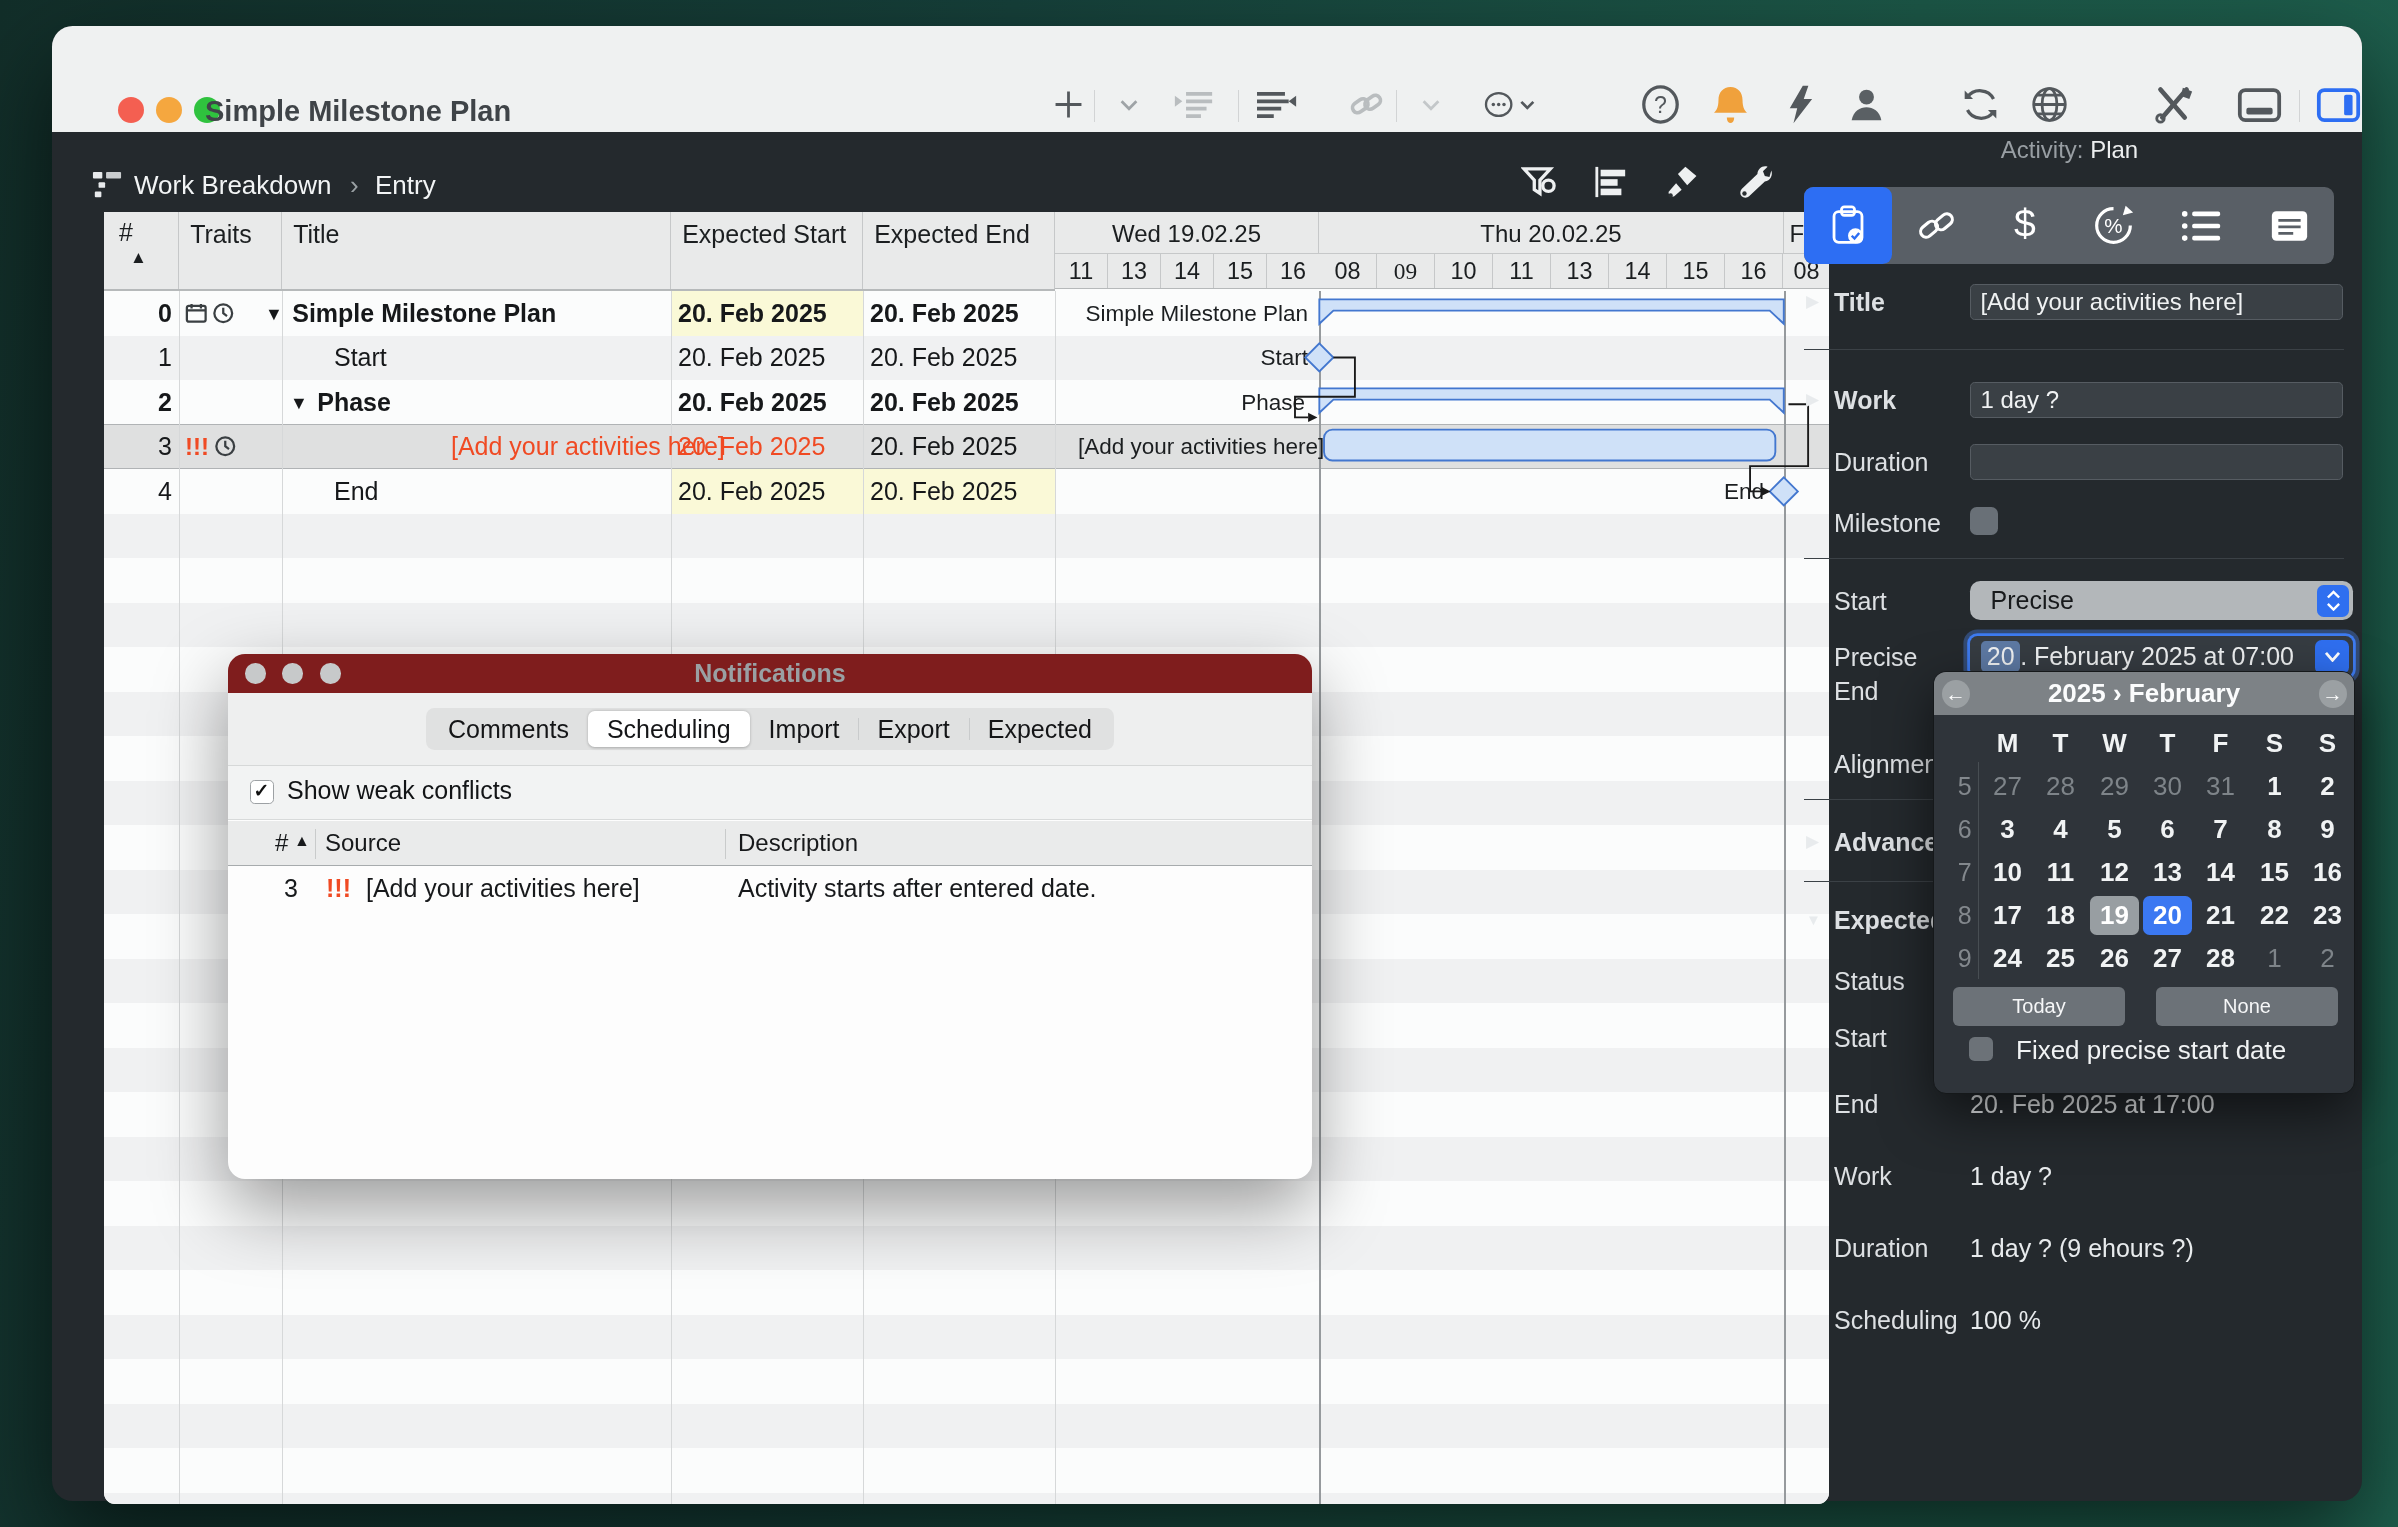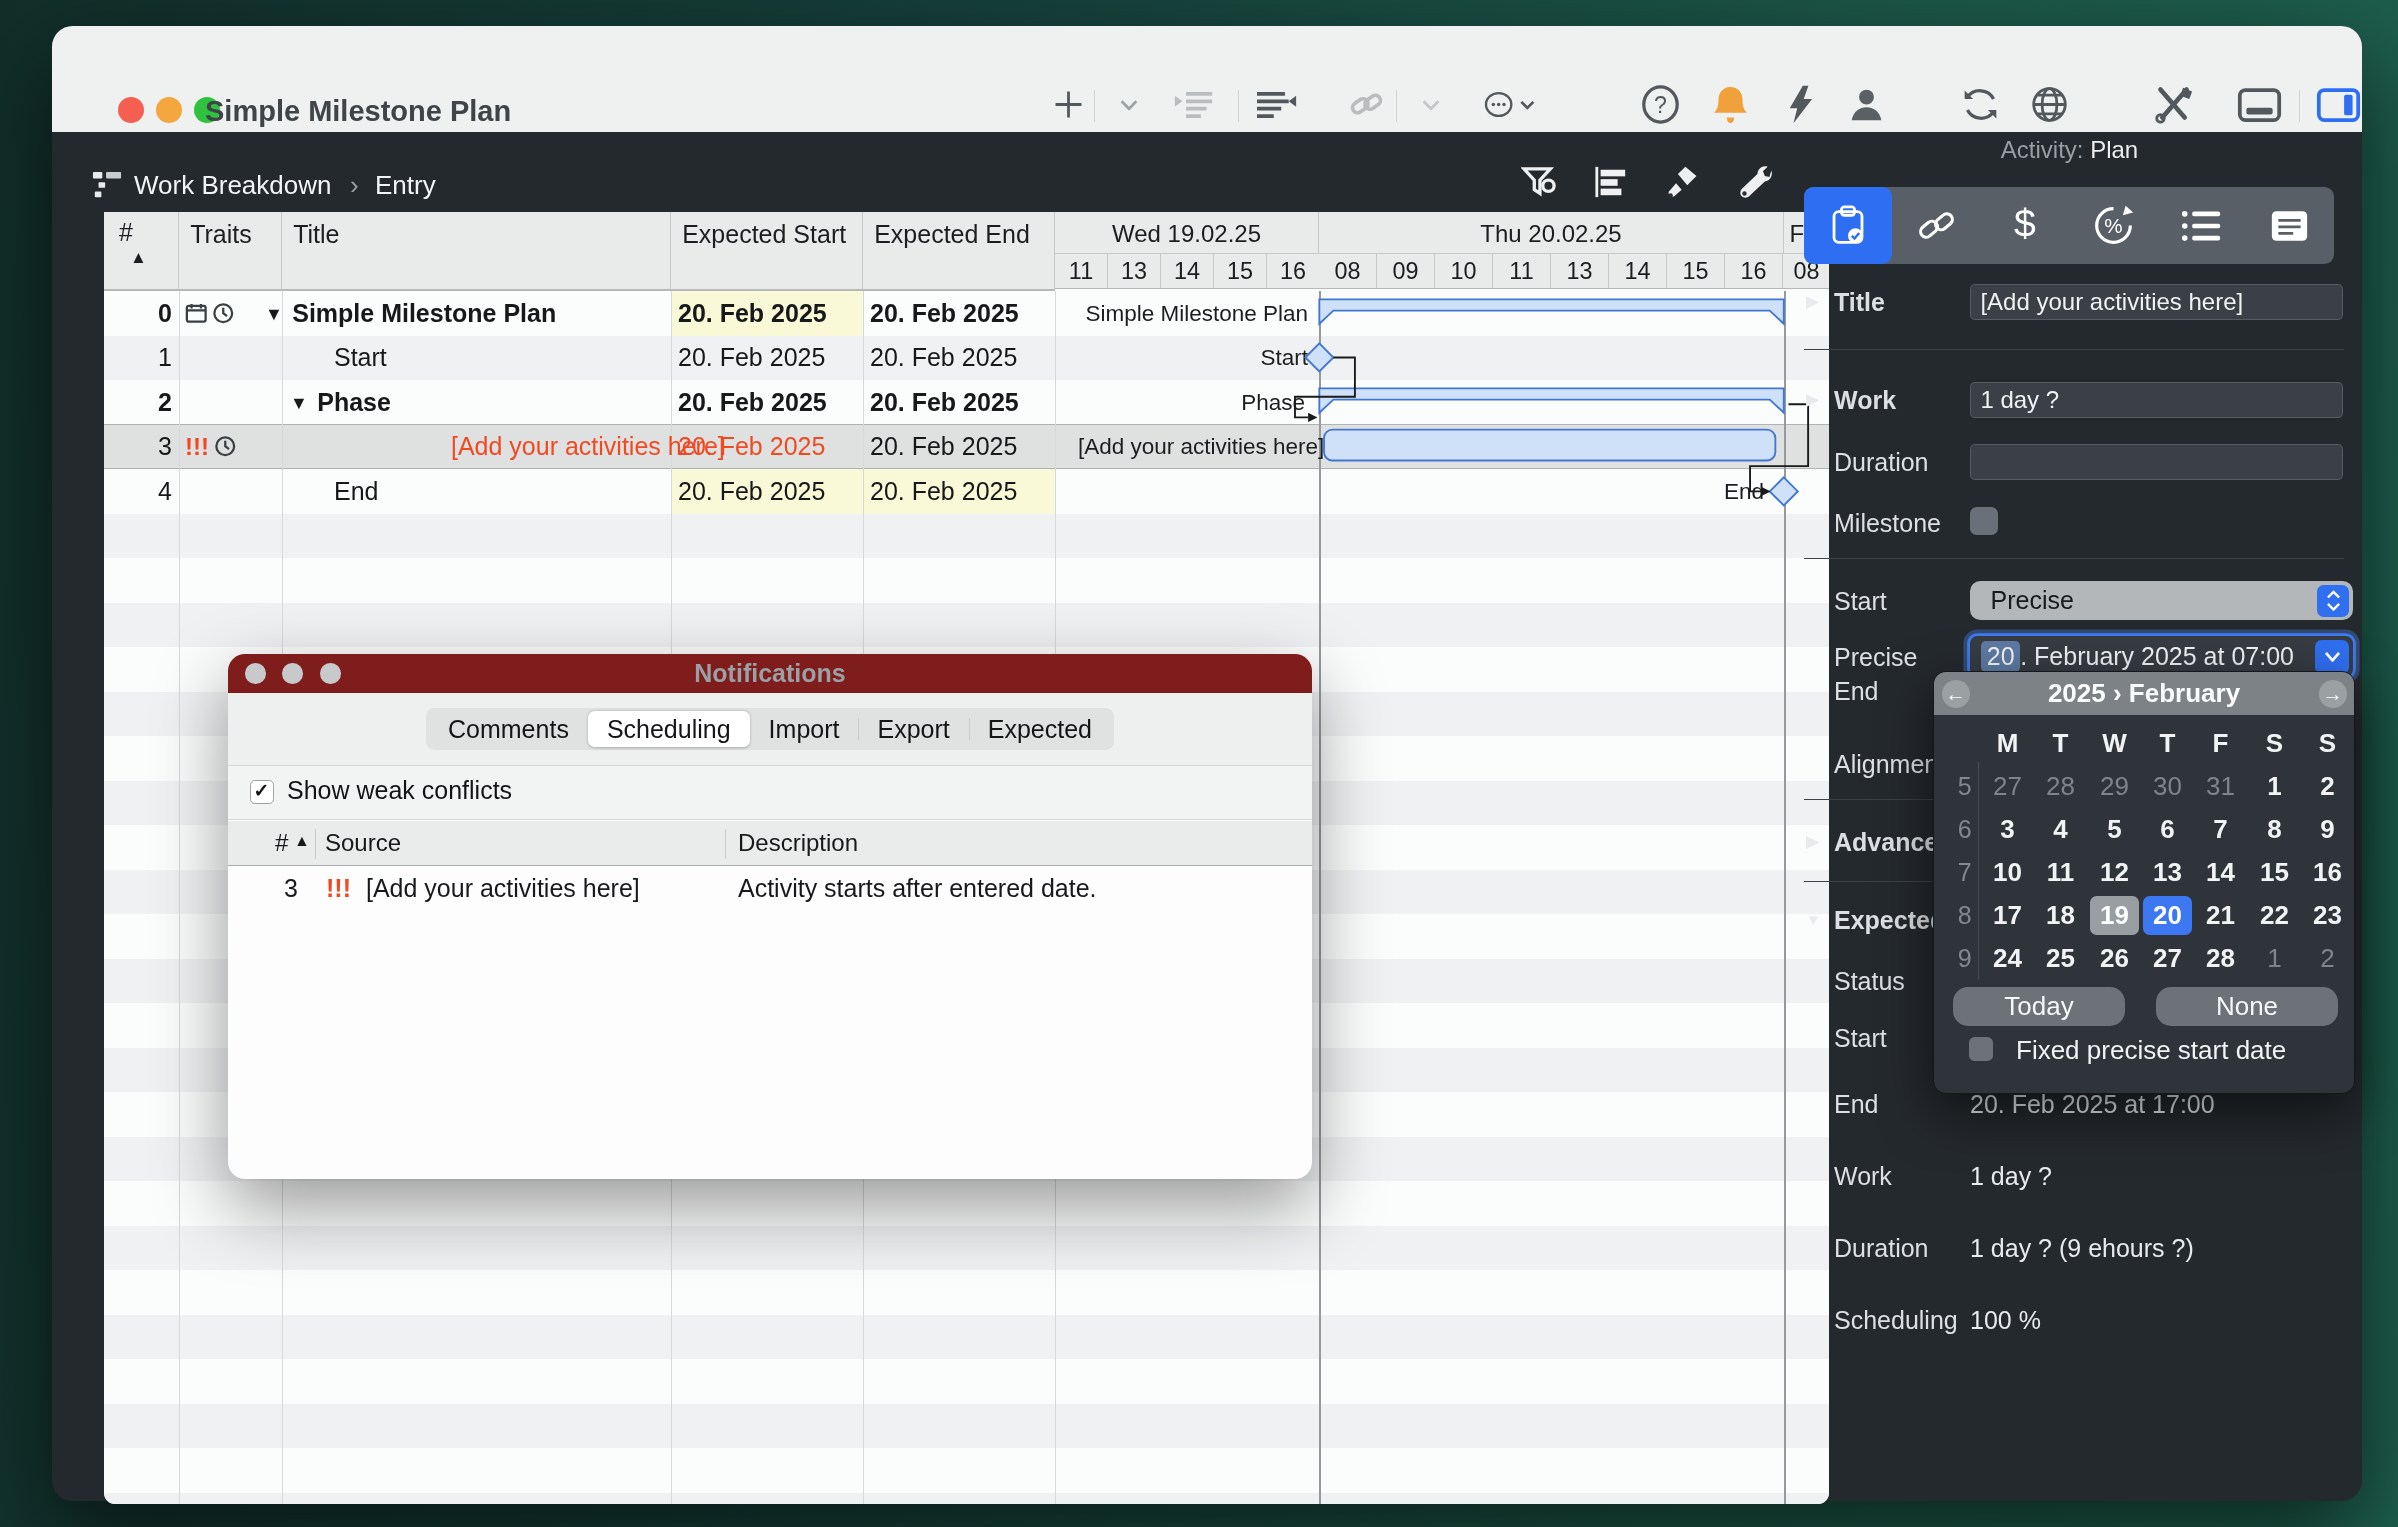--- a/index.html
+++ b/index.html
@@ -108,22 +108,22 @@
   .cal-arr{position:absolute;top:7.5px;width:28px;height:28px;border-radius:50%;background:#9ba0a3;
     color:#fff;text-align:center;line-height:28px;font-size:20.6px;font-weight:700;}
   .cal-dow{position:absolute;top:56px;width:53px;text-align:center;font-size:26px;font-weight:700;color:#f1f3f4;}
   .cal-wn{position:absolute;width:34px;text-align:right;font-size:25px;color:#83888d;height:39px;line-height:39px;}
   .cal-cell{position:absolute;width:49px;height:39px;line-height:39px;text-align:center;
     font-size:26px;font-weight:600;color:#f1f3f4;border-radius:6.6px;}
   .cal-cell.muted{color:#7e8489;font-weight:400;}
   .cal-cell.selgray{background:#989ea2;color:#fff;}
   .cal-cell.selblue{background:#3b78f2;color:#fff;}
   .cal-sep{position:absolute;left:44px;top:90px;width:0.9px;height:217px;background:#484e53;}
-  .cal-btn{position:absolute;top:315px;height:39px;background:#6c7278;border-radius:15px;
-    color:#f6f7f8;text-align:center;line-height:39px;font-size:26px;}
+  .cal-btn{position:absolute;top:315px;height:39px;background:#6c7278;border-radius:6px;
+    color:#f6f7f8;text-align:center;line-height:39px;font-size:20px;}
   .cal-cbx{position:absolute;left:35px;top:365px;width:24px;height:24px;background:#6c7278;border-radius:5.6px;}
   .cal-cbx-lbl{position:absolute;left:82px;top:361px;height:34px;line-height:34px;font-size:26px;color:#f1f3f4;}
 </style>
 </head>
 <body>
 
 <div class="screen">
   <div class="window">
 
     <div class="titlebar">
@@ -308,21 +308,21 @@
       <div class="day-cell" style="left:1680px;width:45px;border-right:none;text-align:left;padding-left:5.6px;">Fri 21</div>
       <div class="hour-row" style="left:951px;width:264px;">
         <span class="hour-cell" style="width:53px;">11</span>
         <span class="hour-cell" style="width:53px;">13</span>
         <span class="hour-cell" style="width:53px;">14</span>
         <span class="hour-cell" style="width:53px;">15</span>
         <span class="hour-cell" style="width:53px;">16</span>
       </div>
       <div class="hour-row" style="left:1215px;width:465px;">
         <span class="hour-cell" style="width:58px;">08</span>
-        <span class="hour-cell" style="width:58px;">09</span>
+        <span class="hour-cell" style="width:58px;font-family:Liberation Serif, serif;">09</span>
         <span class="hour-cell" style="width:58px;">10</span>
         <span class="hour-cell" style="width:58px;">11</span>
         <span class="hour-cell" style="width:58px;">13</span>
         <span class="hour-cell" style="width:58px;">14</span>
         <span class="hour-cell" style="width:58px;">15</span>
         <span class="hour-cell" style="width:58px;">16</span>
       </div>
       <div class="hour-row" style="left:1680px;width:45px;">
         <span class="hour-cell" style="width:45px;border-right:none;">08</span>
       </div>

